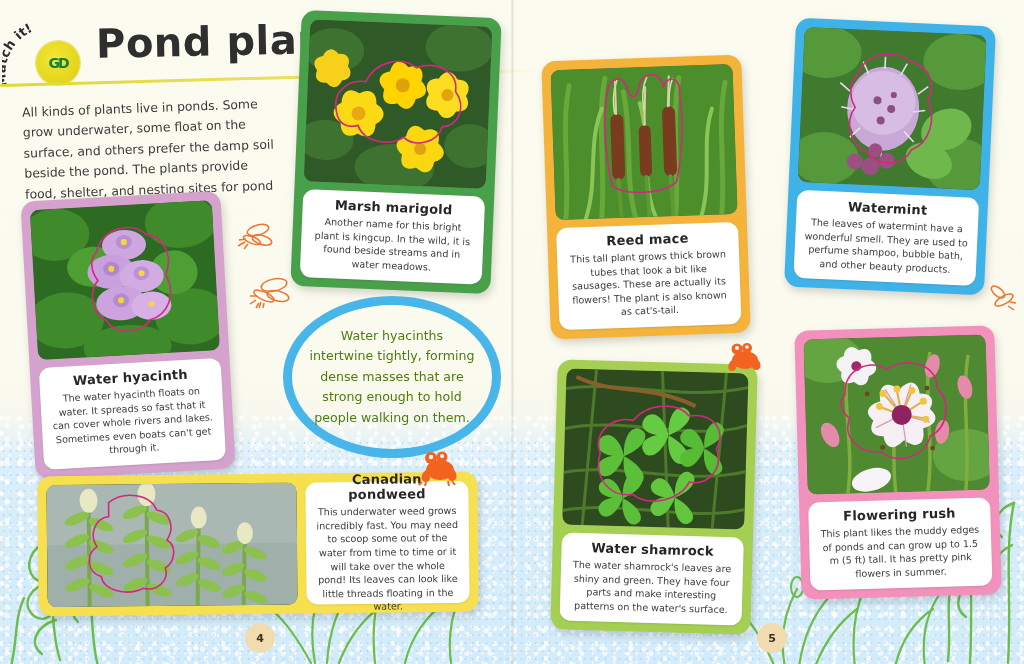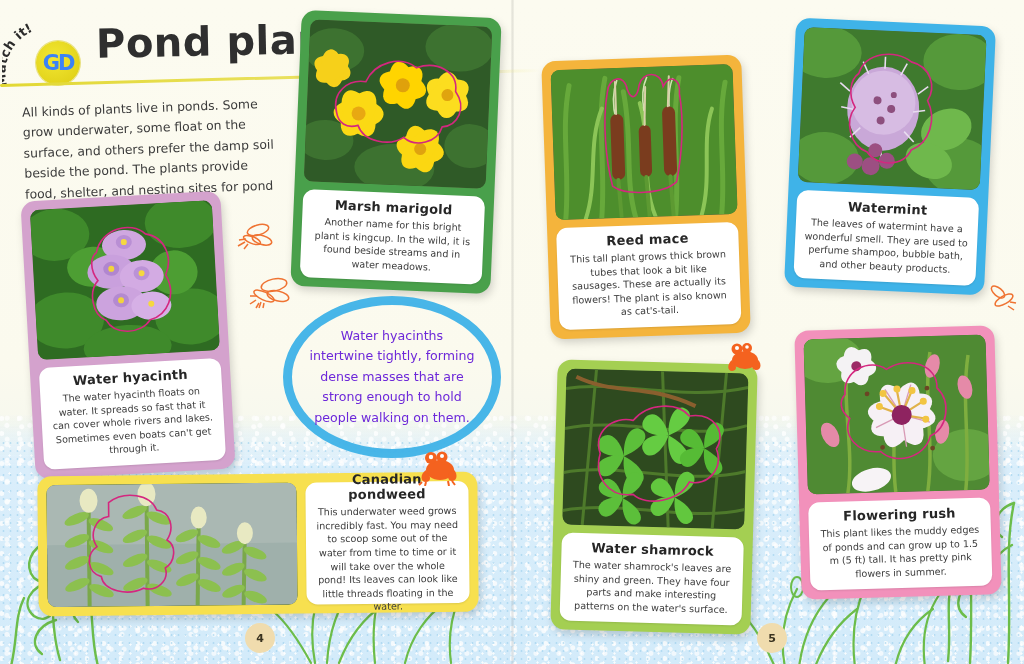--- a/index.html
+++ b/index.html
@@ -44,21 +44,21 @@
   
   .logo-wrap{position:absolute;left:8px;top:14px;width:92px;height:78px;}
   .logo-circle{
     position:absolute;left:28px;top:27px;width:44px;height:44px;border-radius:50%;
     background:radial-gradient(circle at 42% 38%,#f2e733,#e3d41c 70%,#d9c913 100%);
     box-shadow:0 0 0 1px rgba(214,199,20,.5);
   }
   .logo-gd{
     position:absolute;left:28px;top:27px;width:44px;height:44px;
     display:flex;align-items:center;justify-content:center;
-    color:#3b82f6;font-size:21px;font-weight:700;letter-spacing:-2px;
+    color:#15803d;font-size:14px;font-weight:700;letter-spacing:-2px;
     font-family:"DejaVu Sans",sans-serif;
   }
   .match-it{
     position:absolute;left:-6px;top:8px;width:96px;height:72px;
   }
   .match-it text{font-family:"DejaVu Sans",sans-serif;font-size:13px;font-weight:700;fill:#2b2b2b;}
   .title{
     position:absolute;left:96px;top:18px;
     font-size:40px;font-weight:700;color:#2f2f2f;
     letter-spacing:.5px;
@@ -119,21 +119,21 @@
     box-sizing:border-box;
     filter:blur(.2px);
     opacity:.95;
   }
   .circle-ring:after{
     content:"";position:absolute;inset:-4px;border-radius:50%;
     border:3px solid rgba(63,179,232,.35);
   }
   .circle-text{
     position:absolute;inset:0;display:flex;align-items:center;justify-content:center;
-    text-align:center;font-size:12.6px;line-height:1.62;color:#6d28d9;
+    text-align:center;font-size:12.6px;line-height:1.62;color:#4d7c0f;
     padding:0 26px;box-sizing:border-box;
     font-family:"DejaVu Sans",sans-serif;
   }
 
   
   .pagenum{
     position:absolute;width:30px;height:30px;border-radius:50%;
     background:#f0dcae;display:flex;align-items:center;justify-content:center;
     font-size:11px;font-weight:700;color:#3a3320;
     font-family:"DejaVu Sans",sans-serif;

